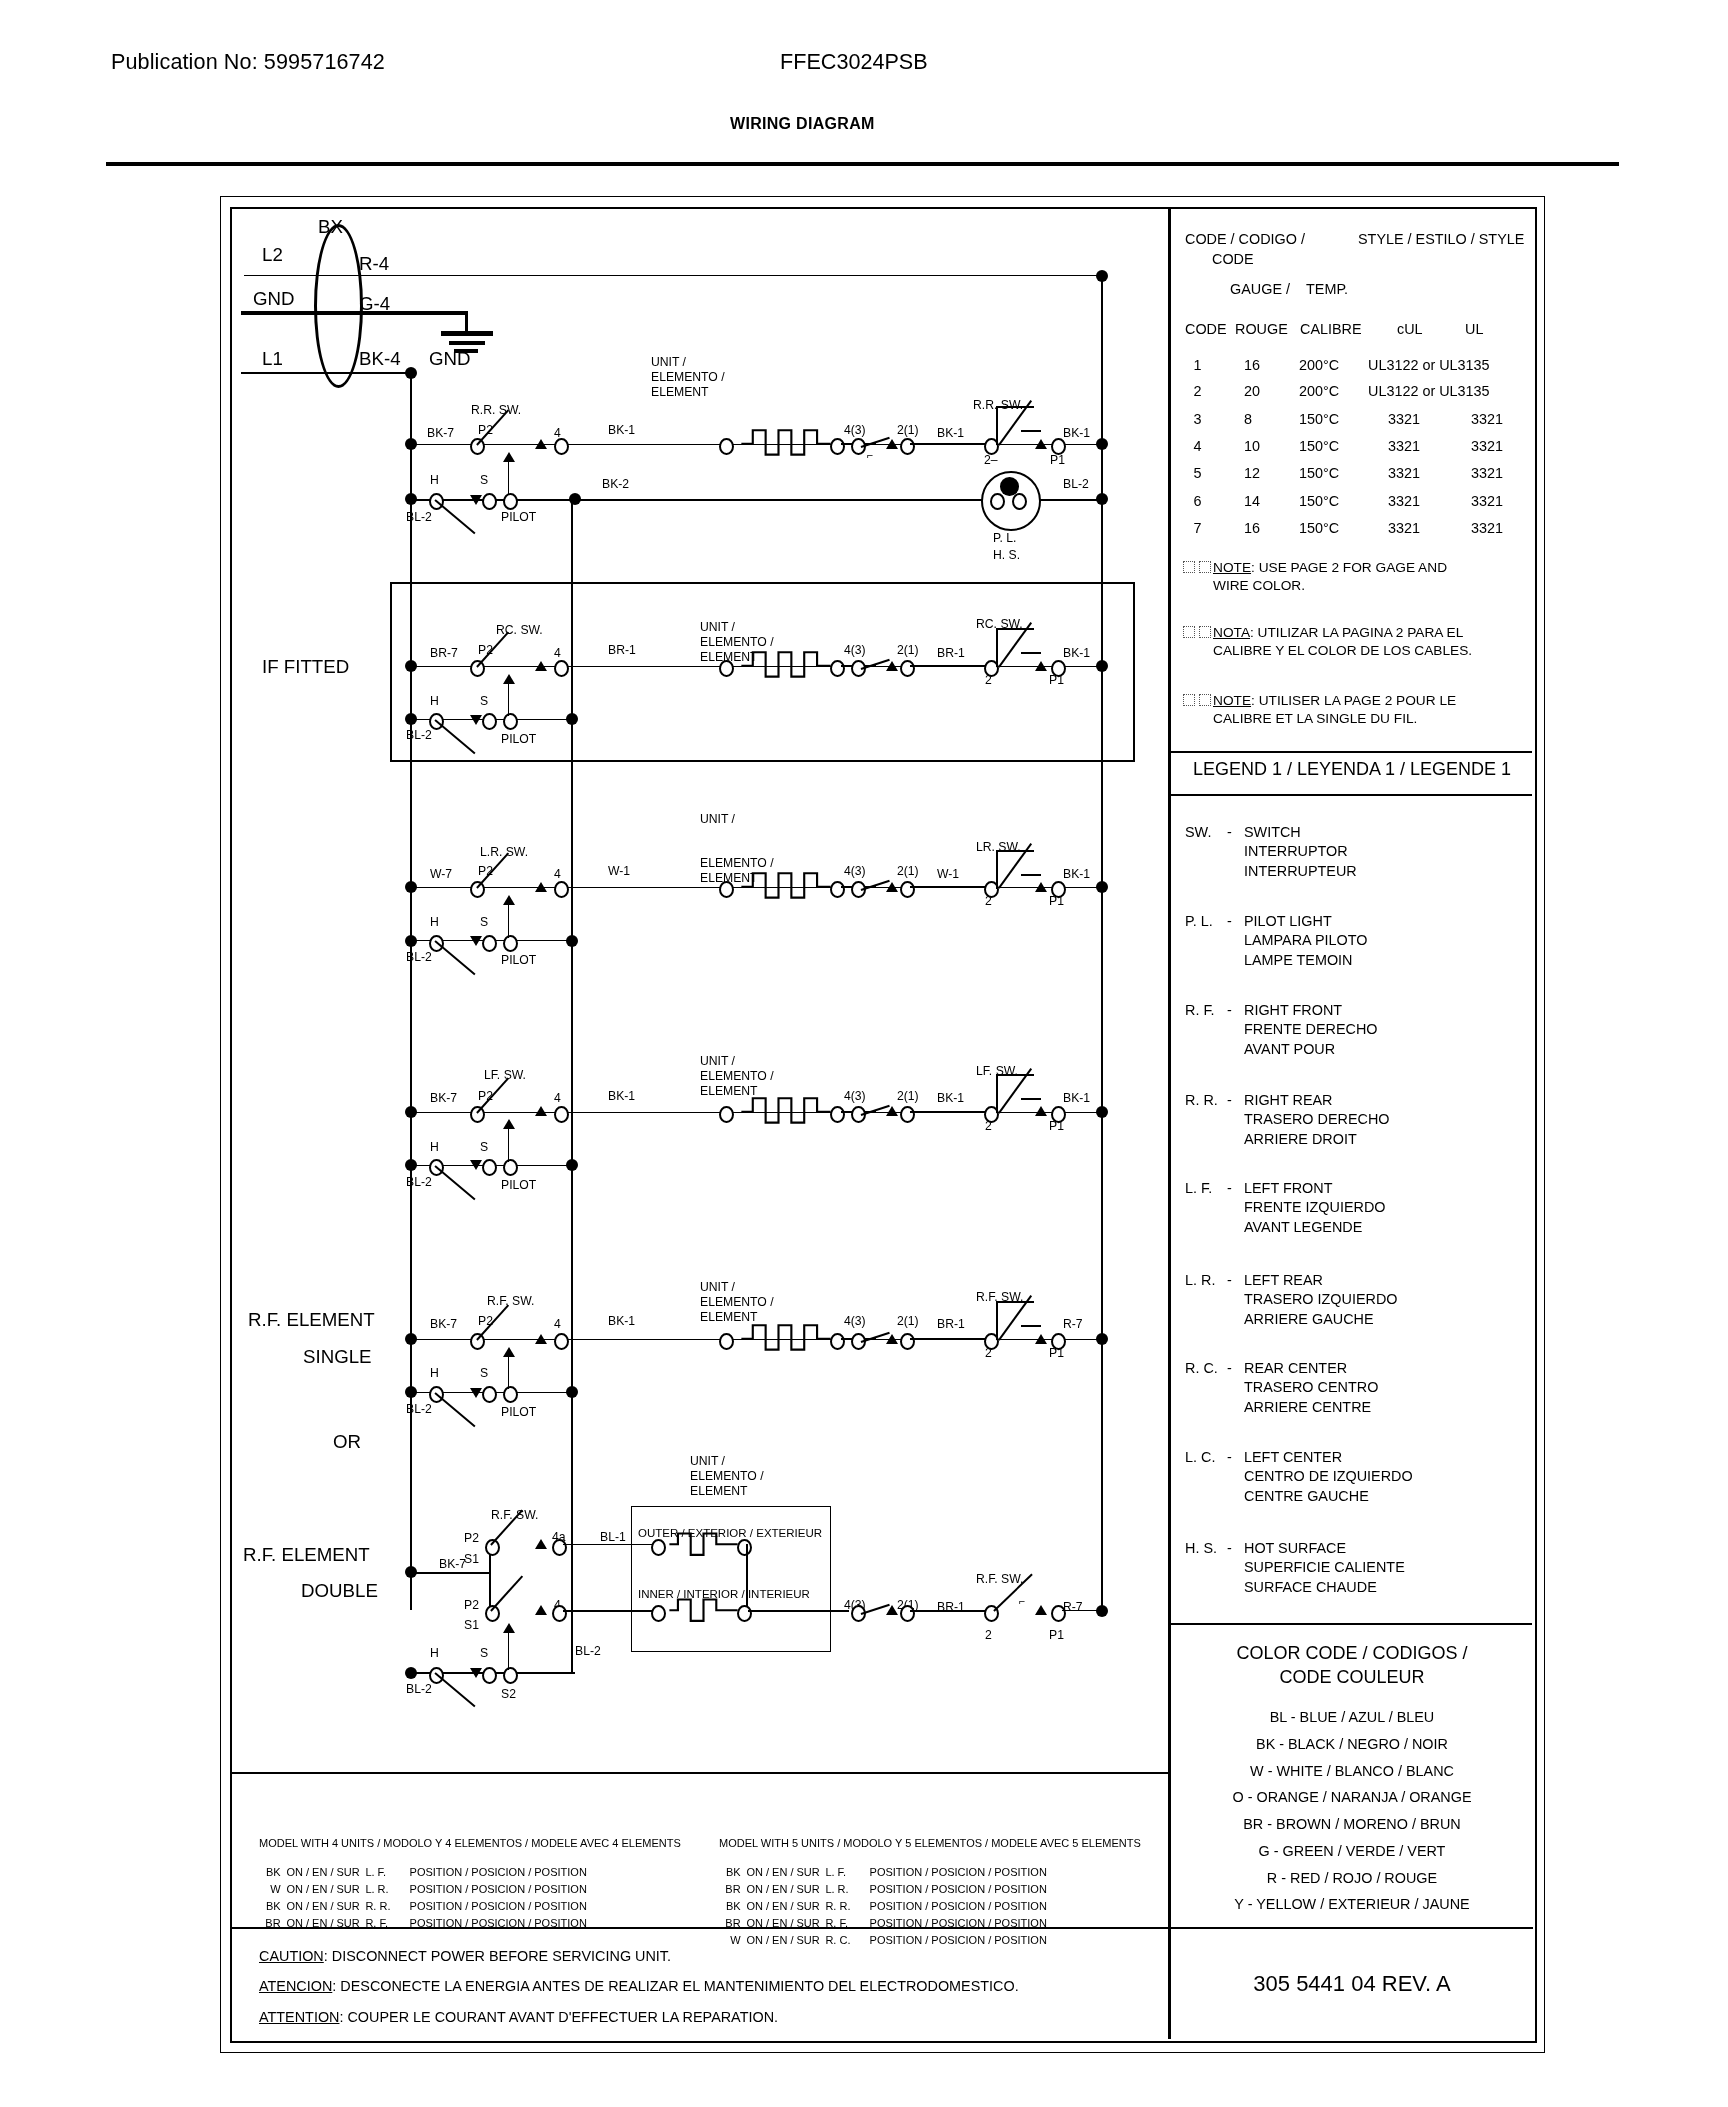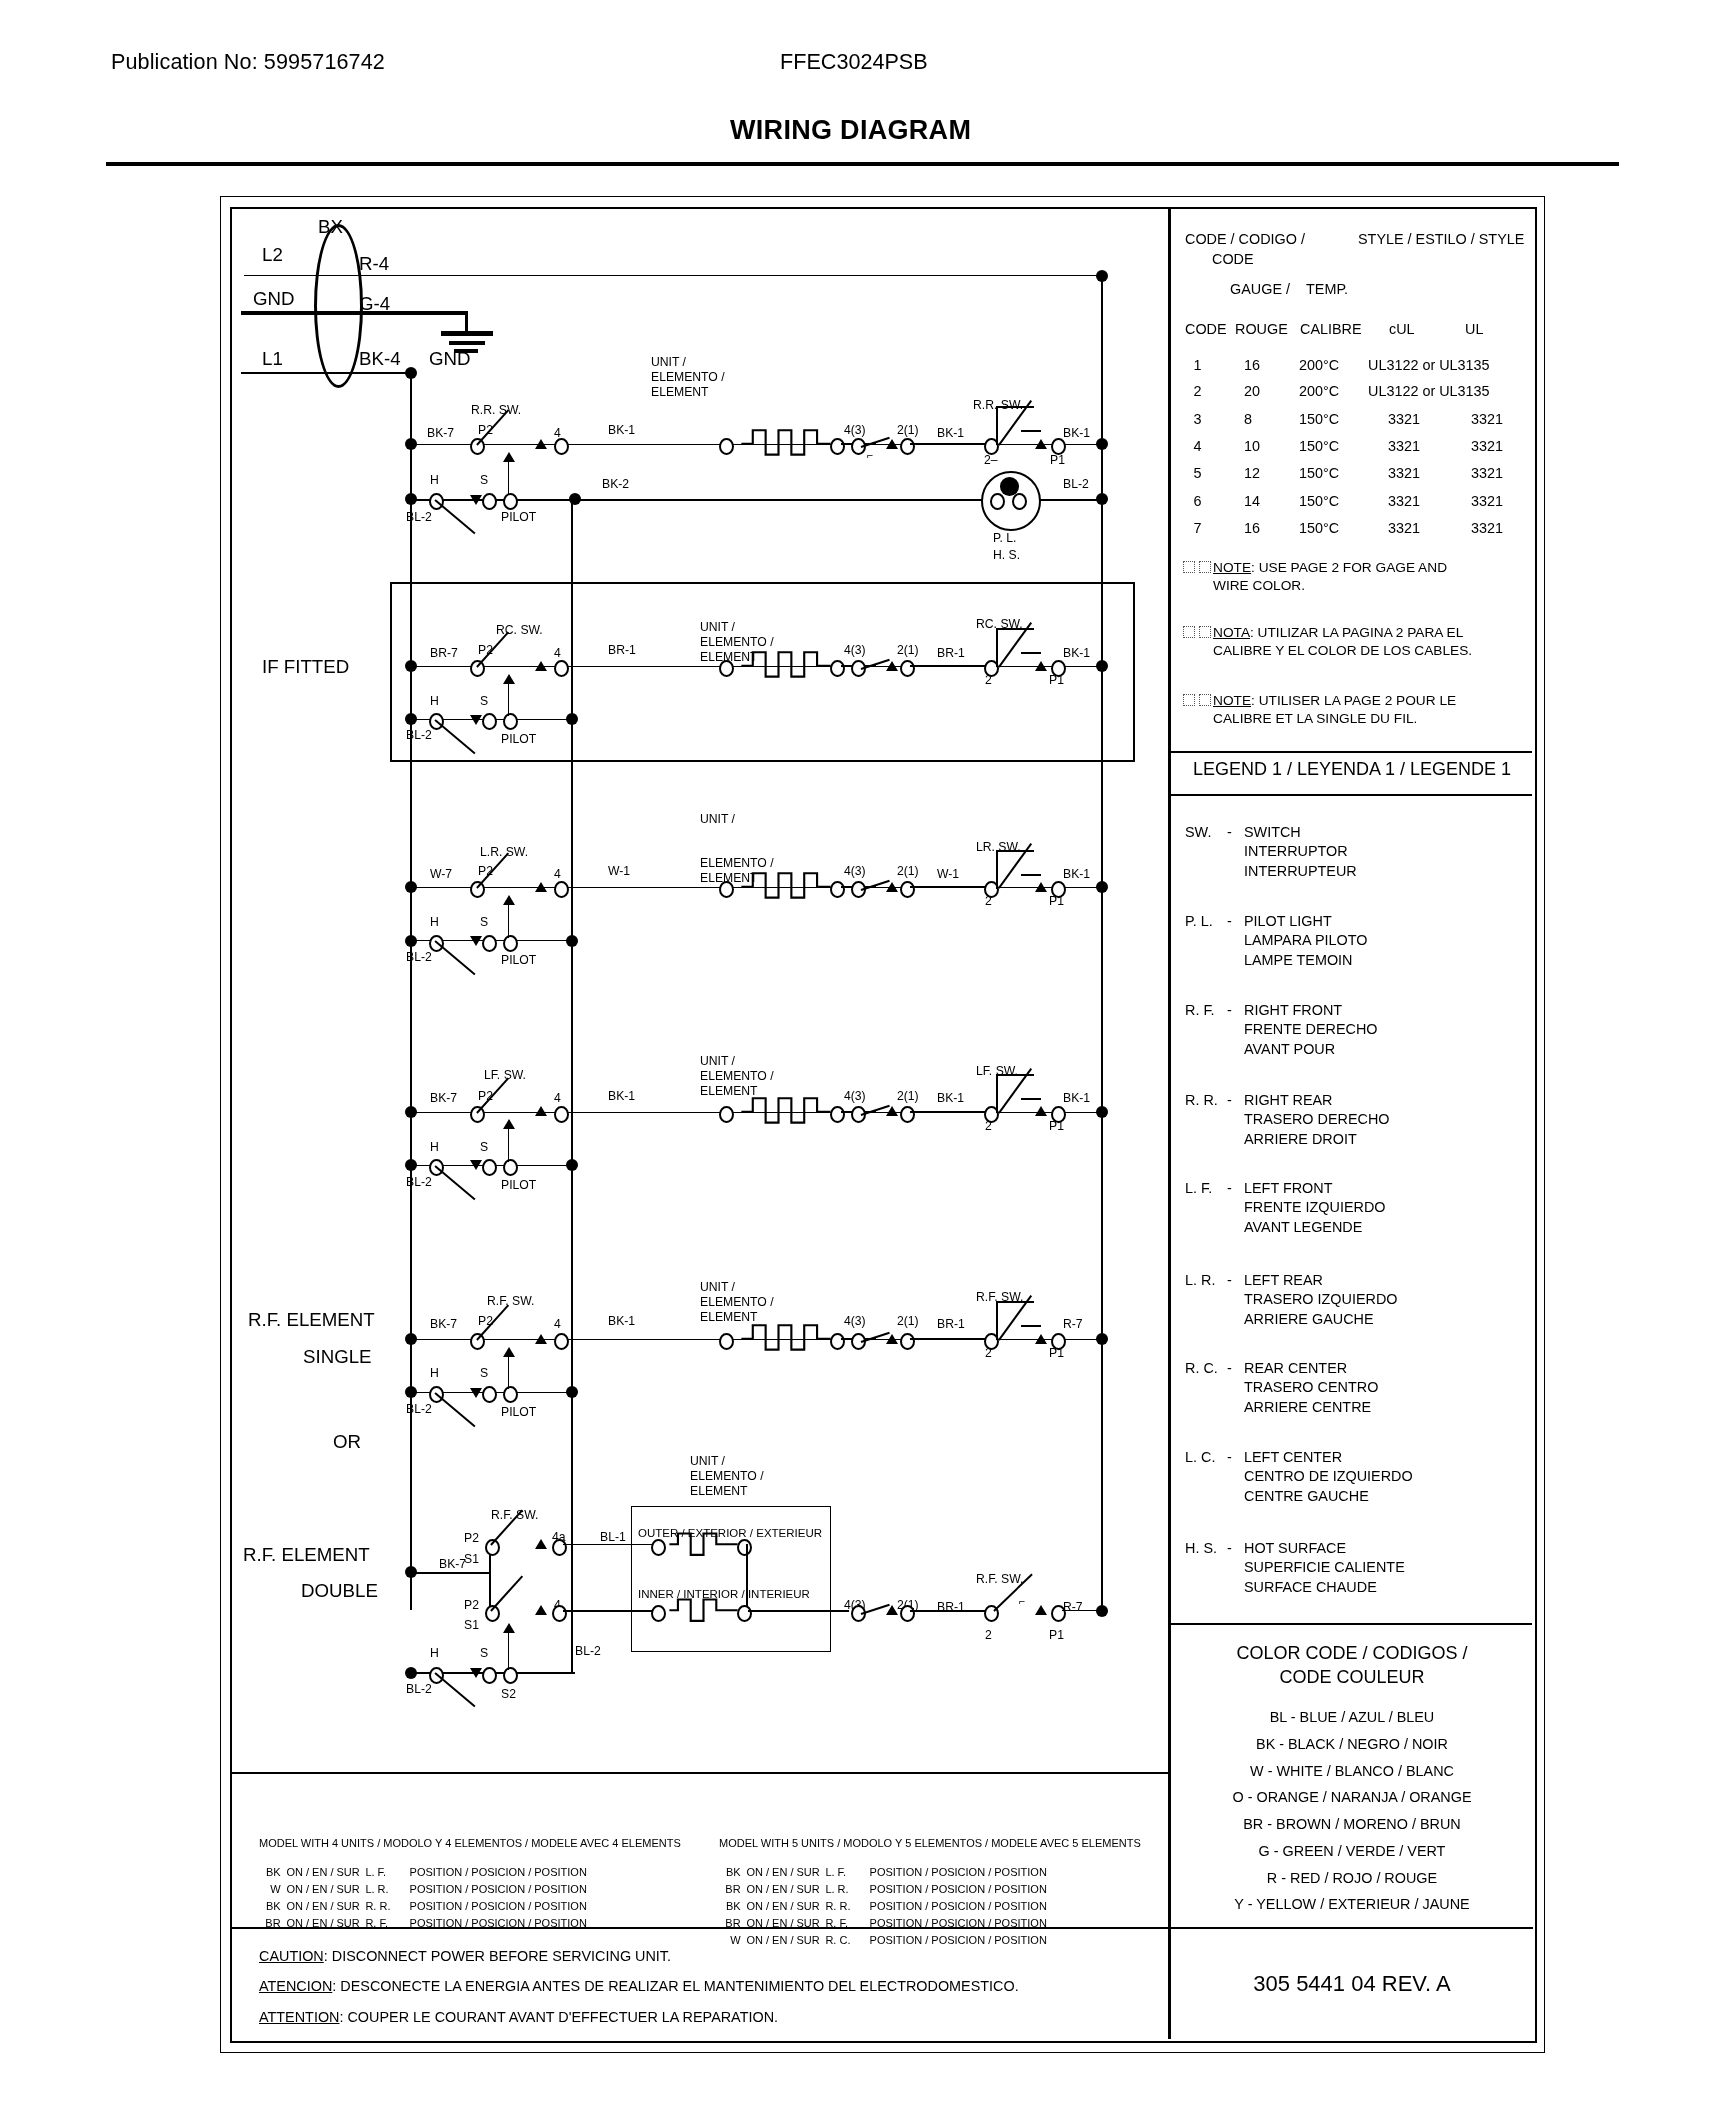--- a/index.html
+++ b/index.html
@@ -3,21 +3,21 @@
 <meta charset="utf-8">
 <style>
   html,body{margin:0;padding:0;background:#fff;}
   body{width:1728px;height:2108px;font-family:"Liberation Sans",sans-serif;color:#000;position:relative;overflow:hidden;}
   .abs{position:absolute;}
   #page{position:relative;width:1728px;height:2108px;}
 
   
   #hdr-pub{left:111px;top:49px;font-size:21.6px;letter-spacing:0.1px;}
   #hdr-model{left:780px;top:49px;font-size:21.6px;}
-  #hdr-title{left:730px;top:115px;font-size:27px;font-weight:bold;letter-spacing:0.3px;}
+  #hdr-title{left:730px;top:115px;font-size:16px;font-weight:bold;letter-spacing:0.3px;}
   #hdr-rule{left:106px;top:162px;width:1513px;height:3.6px;background:#000;}
 
   
   #frame-outer{left:220px;top:196px;width:1323px;height:1855px;border:1.4px solid #000;}
   #frame-inner{left:230px;top:207px;width:1303px;height:1832px;border:2.2px solid #000;}
 
   
   #panel-divider{left:1168px;top:207px;width:2.9px;height:1720px;background:#000;}
   
   #hline-caution{left:230px;top:1927px;width:1303px;height:2.2px;background:#000;}
@@ -36,21 +36,21 @@
   .rp{font-size:14.4px;line-height:1.25;}
   #code-hdr1{left:1185px;top:230px;width:345px;}
   #code-hdr1 .c1{position:absolute;left:0;top:0;}
   #code-hdr1 .c2{position:absolute;left:173px;top:0;}
   #code-hdr1 .c3{position:absolute;left:27px;top:20px;}
   #code-hdr2{left:1185px;top:280px;width:345px;}
   #code-hdr2 .g1{position:absolute;left:45px;top:0;}
   #code-hdr2 .g2{position:absolute;left:121px;top:0;}
   #code-cols{left:1185px;top:320px;width:345px;}
   .ccol{position:absolute;top:0;}
-  .ccol.a{left:0;} .ccol.b{left:50px;} .ccol.c{left:115px;} .ccol.d{left:204px;} .ccol.e{left:280px;}
+  .ccol.a{left:0;} .ccol.b{left:50px;} .ccol.c{left:115px;} .ccol.d{left:212px;} .ccol.e{left:280px;}
   .crow{position:absolute;left:1185px;width:345px;height:20px;}
   .crow span{position:absolute;top:0;}
   .crow .a{left:8.6px;} .crow .b{left:59px;} .crow .c{left:114px;}
   .crow .dwide{left:183px;} .crow .d{left:203px;} .crow .e{left:286px;}
 
   
   .noteblk{position:absolute;left:1183px;width:352px;font-size:13.7px;line-height:1.3;}
   .noteblk .chk{position:absolute;left:0;top:2.2px;width:10px;height:10px;border:0.7px dotted #555;}
   .noteblk .chk2{position:absolute;left:16px;top:2.2px;width:10px;height:10px;border:0.7px dotted #555;}
   .noteblk .ntxt{margin-left:30px;}

